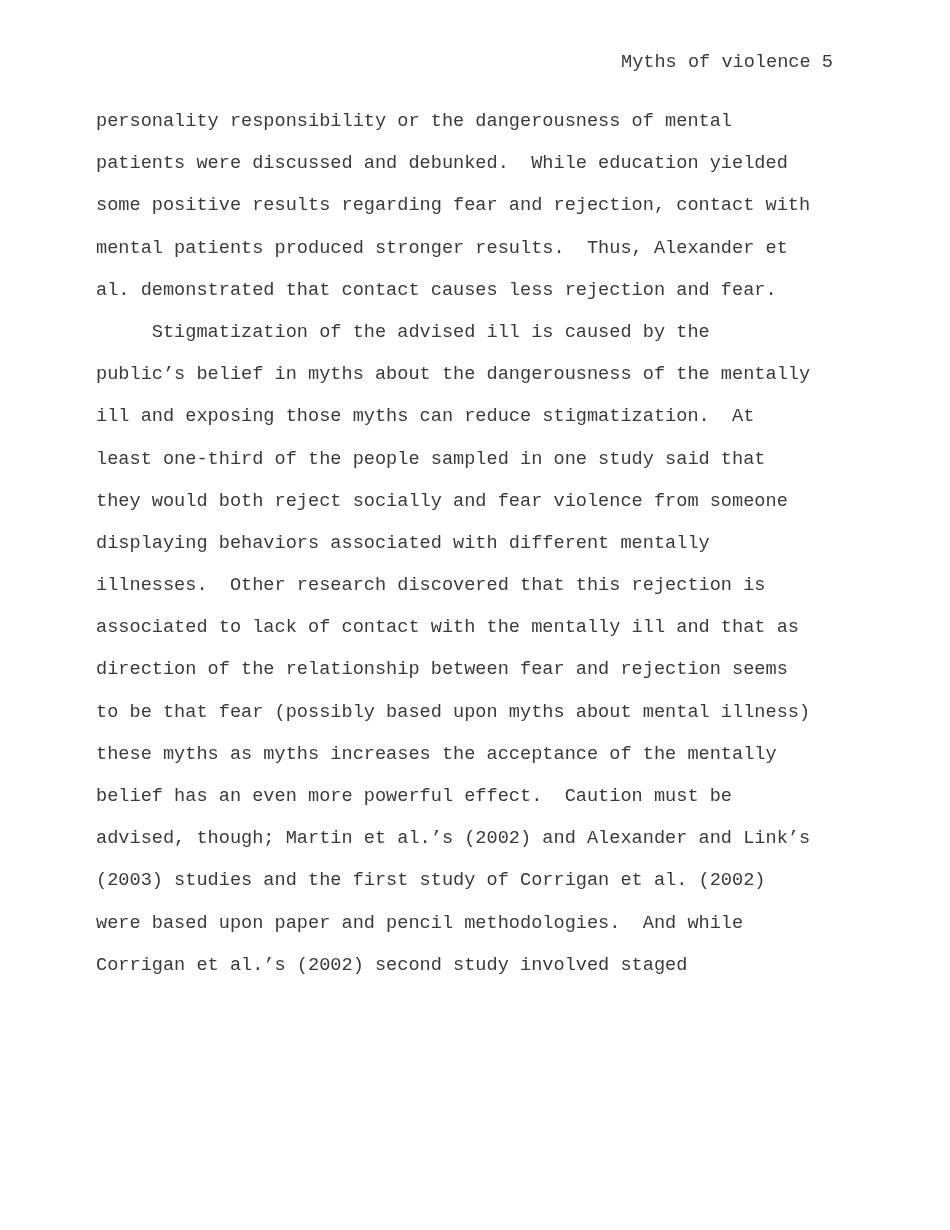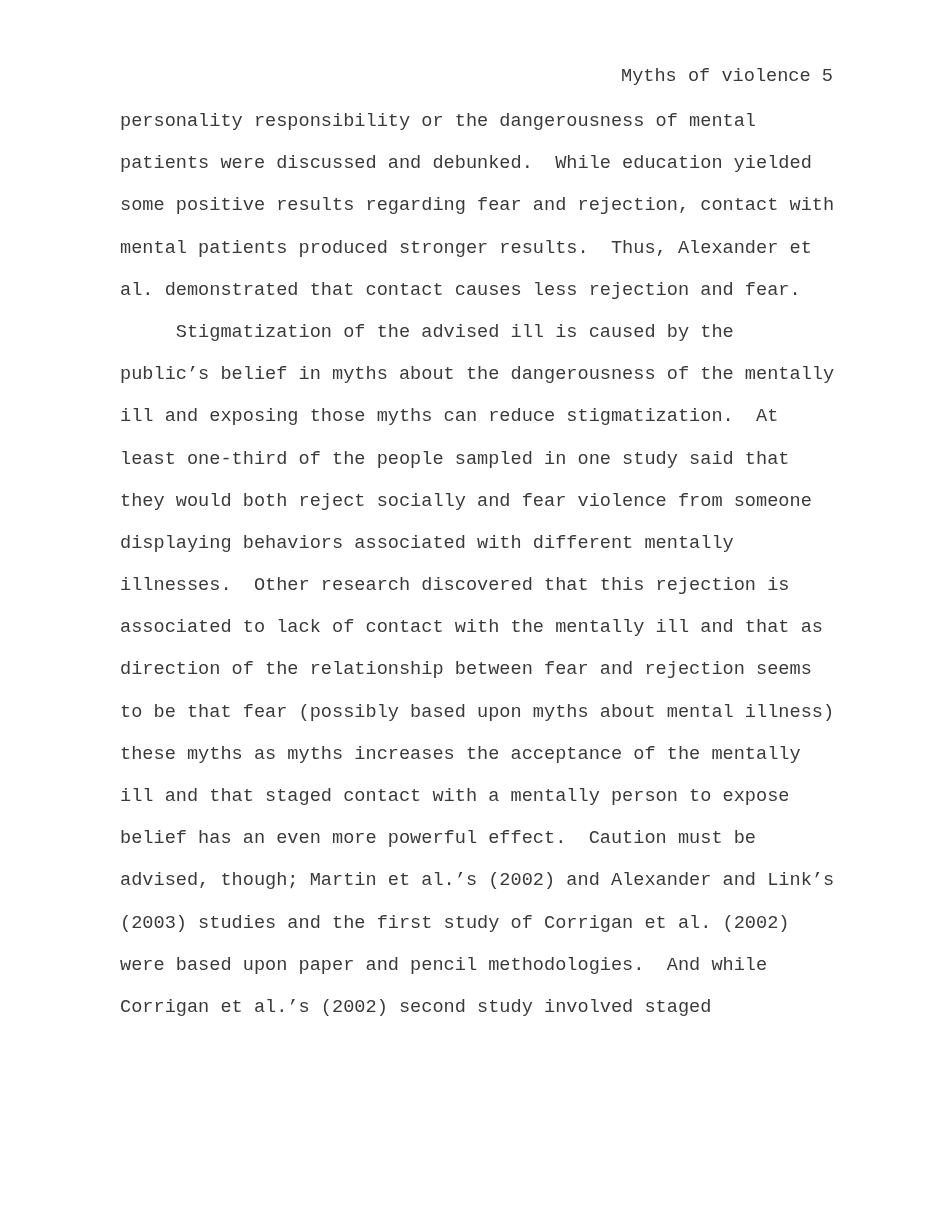--- a/index.html
+++ b/index.html
@@ -5,25 +5,25 @@
     html, body { margin: 0; padding: 0; background: #ffffff; }
     body { width: 950px; height: 1230px; position: relative; overflow: hidden; }
     .page {
       position: absolute; left: 0; top: 0; width: 950px; height: 1230px;
       background: #ffffff;
       font-family: "Liberation Mono", "DejaVu Sans Mono", monospace;
       font-size: 18.6px;
       color: #3a3a3a;
     }
     .header {
-      position: absolute; top: 66px; right: 117px;
+      position: absolute; top: 52px; right: 117px;
       white-space: pre; line-height: 22px;
     }
     .body {
-      position: absolute; left: 120px; top: 111px; width: 740px;
+      position: absolute; left: 96px; top: 111px; width: 740px;
     }
     .line {
       height: 42.2px; line-height: 22px; white-space: pre;
     }
   </style>
 </head>
 <body>
 
 <div class="page">
   <div class="header">Myths of violence 5</div>
@@ -37,20 +37,19 @@
     <div class="line">public’s belief in myths about the dangerousness of the mentally</div>
     <div class="line">ill and exposing those myths can reduce stigmatization.  At</div>
     <div class="line">least one-third of the people sampled in one study said that</div>
     <div class="line">they would both reject socially and fear violence from someone</div>
     <div class="line">displaying behaviors associated with different mentally</div>
     <div class="line">illnesses.  Other research discovered that this rejection is</div>
     <div class="line">associated to lack of contact with the mentally ill and that as</div>
     <div class="line">direction of the relationship between fear and rejection seems</div>
     <div class="line">to be that fear (possibly based upon myths about mental illness)</div>
     <div class="line">these myths as myths increases the acceptance of the mentally</div>
-    <div class="line">ill and that staged contact with a mentally person to expose</div>
     <div class="line">belief has an even more powerful effect.  Caution must be</div>
     <div class="line">advised, though; Martin et al.’s (2002) and Alexander and Link’s</div>
     <div class="line">(2003) studies and the first study of Corrigan et al. (2002)</div>
     <div class="line">were based upon paper and pencil methodologies.  And while</div>
     <div class="line">Corrigan et al.’s (2002) second study involved staged</div>
   </div>
 </div>
 
 </body></html>

